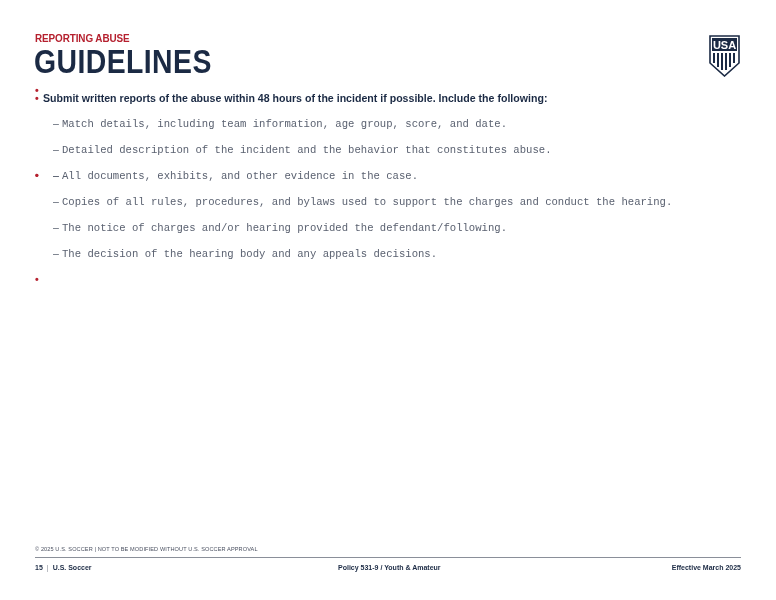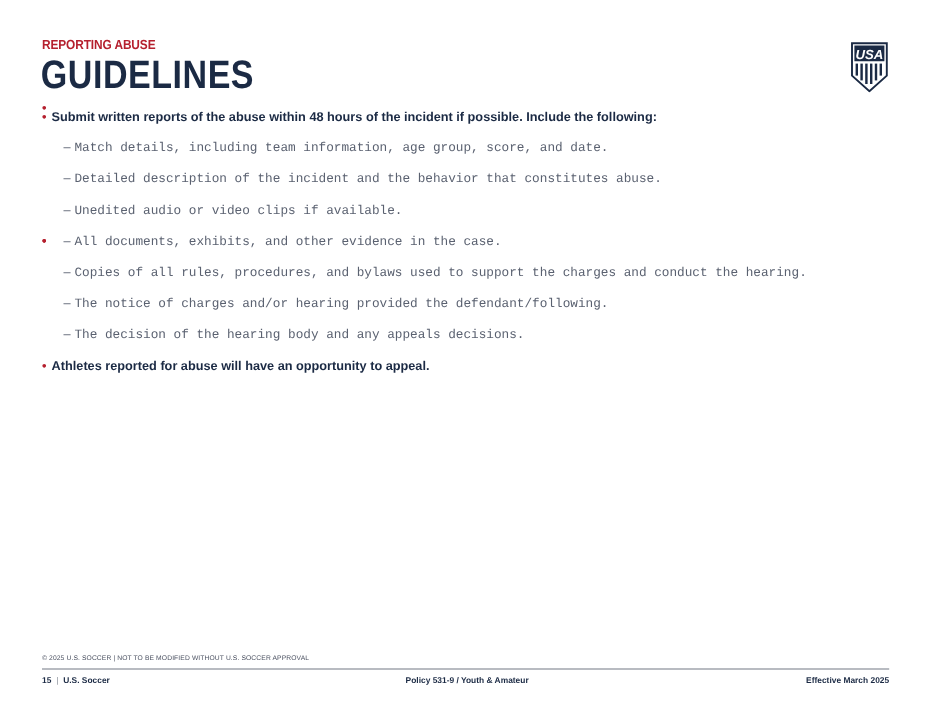--- a/index.html
+++ b/index.html
@@ -10,21 +10,21 @@
     .eyebrow {
       position: absolute; left: 35px; top: 32px;
       font-size: 11px; font-weight: 700; color: #b5202e; letter-spacing: -0.1px;
       transform: scaleX(0.9); transform-origin: left;
     }
     .title {
       position: absolute; left: 34px; top: 44px;
       font-size: 33px; font-weight: 700; color: #1b2a44; letter-spacing: 0.5px;
       transform: scaleX(0.86); transform-origin: left; line-height: 36px;
     }
-    .logo { position: absolute; left: 709px; top: 35px; width: 31px; height: 42px; font-style: italic; }
+    .logo { position: absolute; left: 709px; top: 35px; width: 31px; height: 42px; }
     .content { position: absolute; left: 35px; top: 82px; width: 700px; }
     .bullet {
       font-size: 10.6px; font-weight: 700; color: #1b2a44; line-height: 17px;
       position: relative; padding-left: 8px; margin-bottom: 8px;
     }
     .bullet .dot { position: absolute; left: 0; top: 0; color: #b5202e; }
     .sub {
       font-size: 10.6px; font-weight: 400; color: #5a6170; line-height: 17px;
       padding-left: 19px; margin-bottom: 8px; position: relative;
     }
@@ -63,28 +63,28 @@
       <rect x="24" y="18" width="2" height="10"></rect>
     </g>
   </svg>
 </div>
 
 <div class="content">
   <div class="bullet"><span class="dot">•</span></div>
   <div class="bullet"><span class="dot">•</span><span>Submit written reports of the abuse within 48 hours of the incident if possible. Include the following:</span></div>
   <div class="sub"><span class="dash">–</span><span class="txt">Match details, including team information, age group, score, and date.</span></div>
   <div class="sub"><span class="dash">–</span><span class="txt">Detailed description of the incident and the behavior that constitutes abuse.</span></div>
-  <div class="sub"><span class="dash">–</span><span class="txt">Unedited audio or video clips if available.</span></div>
+  <div class="sub"><span class="dash">–</span></div>
   <div class="bullet" style="width:625px;"><span class="dot">•</span></div>
   <div class="bullet"><span class="dot">•</span></div>
   <div class="sub"><span class="dash">–</span><span class="txt">All documents, exhibits, and other evidence in the case.</span></div>
   <div class="sub"><span class="dash">–</span><span class="txt">Copies of all rules, procedures, and bylaws used to support the charges and conduct the hearing.</span></div>
   <div class="sub"><span class="dash">–</span><span class="txt">The notice of charges and/or hearing provided the defendant/following.</span></div>
   <div class="sub"><span class="dash">–</span><span class="txt">The decision of the hearing body and any appeals decisions.</span></div>
-  <div class="bullet"><span class="dot">•</span><span>Athletes reported for abuse will have an opportunity to appeal.</span></div>
+  <div class="bullet"><span class="dot">•</span></div>
 </div>
 
 <div class="copyright">© 2025 U.S. SOCCER | NOT TO BE MODIFIED WITHOUT U.S. SOCCER APPROVAL</div>
 <div class="rule"></div>
 
 <div class="footer f-left">
   <span>15</span><span class="sep">|</span><span>U.S. Soccer</span>
 </div>
 <div class="footer f-center">Policy 531-9 / Youth &amp; Amateur</div>
 <div class="footer f-right">Effective March 2025</div>

